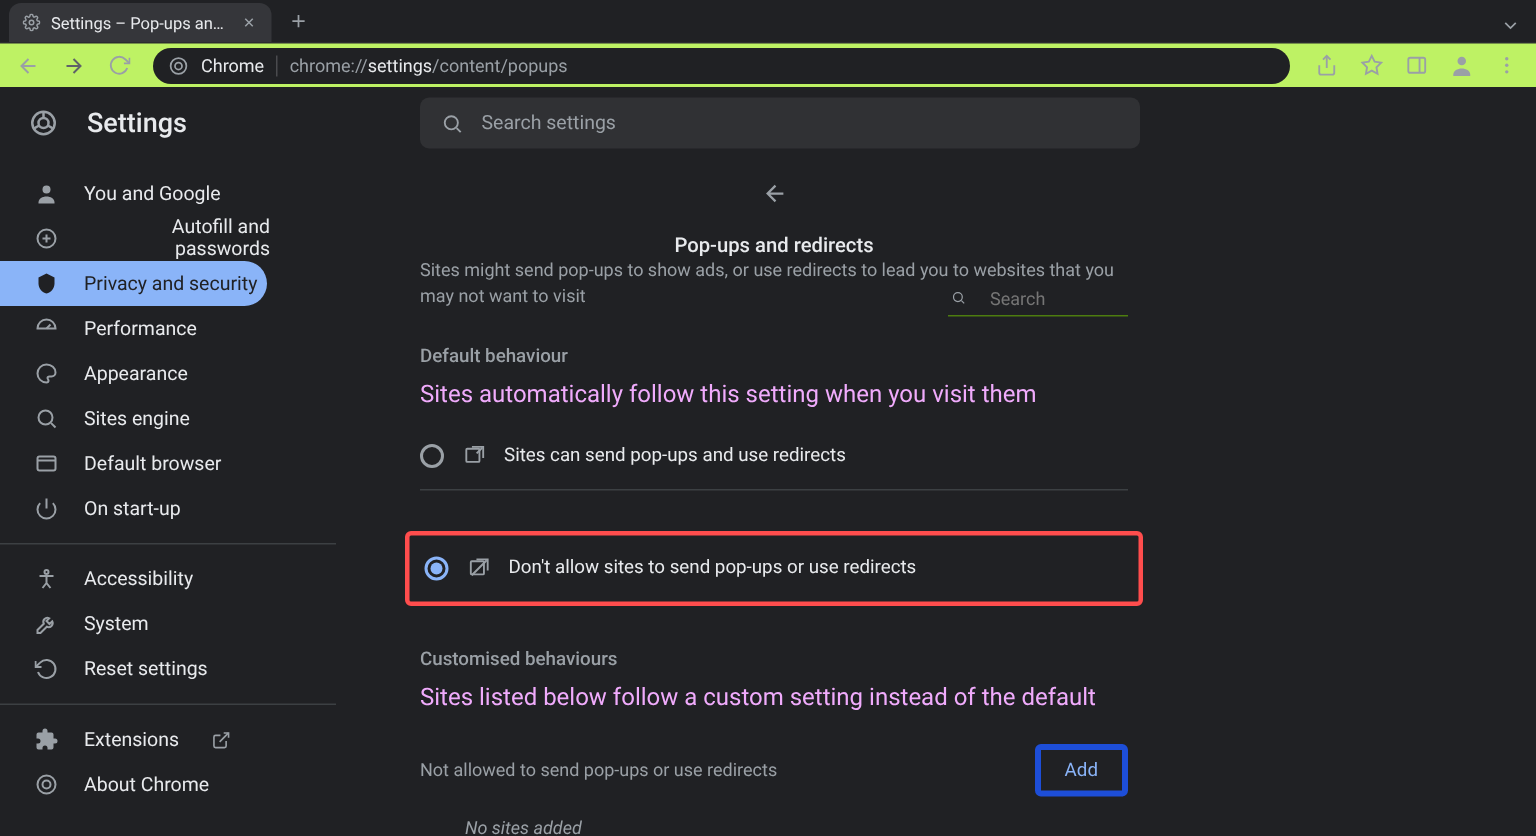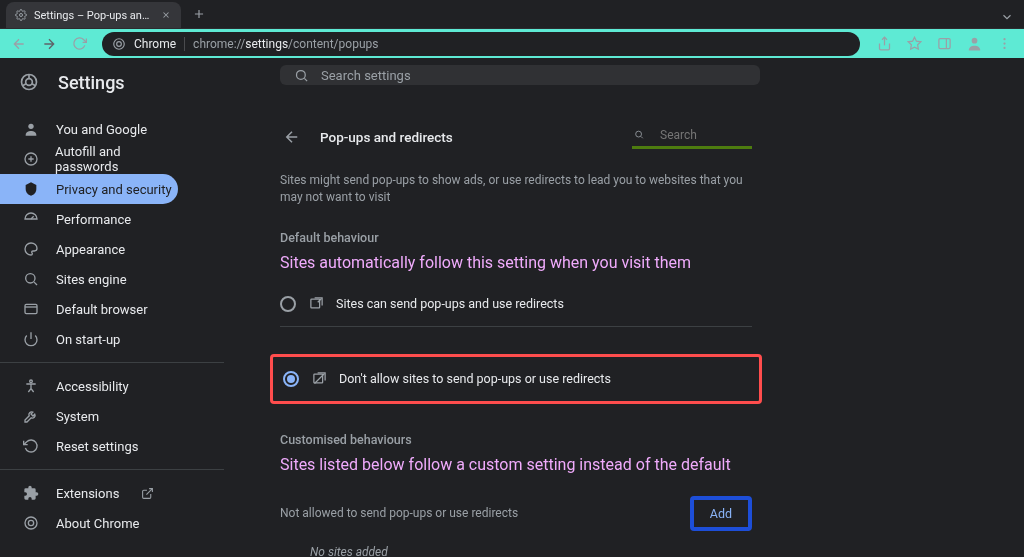--- a/index.html
+++ b/index.html
@@ -8,54 +8,54 @@
 
 .tab-strip { height: 28px; background: #202124; display: flex; align-items: flex-end; padding-left: 6px; }
 .tab { height: 26px; width: 175px; background: #35363a; border-radius: 8px 8px 0 0; display: flex; align-items: center; padding: 0 8px; font-size: 11px; color: #e8eaed; gap: 6px; }
 .tab .favicon { width: 14px; height: 14px; display:flex; align-items:center; justify-content:center; color:#9aa0a6; }
 .tab .title { flex: 1; white-space: nowrap; overflow: hidden; text-overflow: ellipsis; }
 .tab .close { width: 14px; height: 14px; display:flex; align-items:center; justify-content:center; color:#9aa0a6; cursor:pointer; }
 .new-tab { width: 24px; height: 24px; display:flex; align-items:center; justify-content:center; color:#9aa0a6; margin:0 6px 2px 6px; cursor:pointer;}
 .caret-down { margin-left:auto; margin-right:10px; color:#9aa0a6; cursor:pointer; display:flex; align-items:center; margin-bottom:4px;}
 
 
-.toolbar { height: 30px; background: #5eead4; display: flex; align-items: center; padding: 0 6px; gap: 4px; border-top:1px solid #2b2c2f;}
+.toolbar { height: 30px; background: #bef264; display: flex; align-items: center; padding: 0 6px; gap: 4px; border-top:1px solid #2b2c2f;}
 .nav-btn { width: 26px; height: 26px; display:flex; align-items:center; justify-content:center; color:#9aa0a6; border-radius:50%; cursor:pointer;}
 .nav-btn.dim { color:#5f6368; }
 .omnibox { flex: 1; height: 24px; background: #202124; border-radius: 14px; display:flex; align-items:center; padding: 0 10px; font-size: 12px; color:#9aa0a6; gap:8px; margin: 0 6px;}
 .omnibox .chrome-chip { color:#e8eaed; border-right:1px solid #4a4b4e; padding-right:8px;}
 .omnibox .url .dim { color:#9aa0a6; }
 .omnibox .url .bright { color:#e8eaed; }
 .tool-right { display:flex; align-items:center; gap:2px; margin-left:auto;}
 .tool-right .nav-btn { width:28px;}
 
 
 .page { position:absolute; top:58px; left:0; right:0; bottom:0; background:#202124; display:flex; flex-direction:column;}
 .settings-header { height:48px; display:flex; align-items:center; padding: 0 18px; gap:18px;}
 .chrome-logo { width:22px; height:22px; display:flex; align-items:center; justify-content:center; color:#9aa0a6;}
 .settings-title { font-size:18px; font-weight:500;}
-.search-settings { margin-left: auto; margin-right: auto; width: 480px; height:20px; background:#303134; border-radius:6px; display:flex; align-items:center; padding:0 14px; gap:12px; color:#9aa0a6; font-size:13px; position:absolute; left:280px; top:7px;}
+.search-settings { margin-left: auto; margin-right: auto; width: 480px; height:34px; background:#303134; border-radius:6px; display:flex; align-items:center; padding:0 14px; gap:12px; color:#9aa0a6; font-size:13px; position:absolute; left:280px; top:7px;}
 
 
 .body { flex:1; display:flex; overflow:hidden;}
-.sidebar { width: 240px; padding-top:8px; display:flex; flex-direction:column; font-size:13px; overflow-y:auto;}
+.sidebar { width: 240px; padding-top:8px; display:flex; flex-direction:column; font-size:13px; overflow-y:auto;text-align:right;}
 .side-item { height:30px; display:flex; align-items:center; gap:16px; padding-left:22px; color:#e8eaed; border-radius: 0 16px 16px 0; margin-right:60px; cursor:pointer;}
 .side-item .ic { width:18px; height:18px; display:flex; align-items:center; justify-content:center; color:#9aa0a6;}
 .side-item.active { background:#8ab4f8; color:#202124; margin-right:62px;}
 .side-item.active .ic { color:#202124;}
 .side-divider { height:1px; background:#3c4043; margin:8px 16px 8px 0;}
 .side-item .ext-ic { margin-left:6px; color:#9aa0a6;}
 
 
 .content-wrap { flex:1; display:flex; justify-content:flex-start; overflow-y:auto;}
 .content { width:472px; padding: 14px 0 40px 0; margin-left:40px; position:relative;}
-.content-header { display:flex; align-items:center; gap:18px; height:34px;}
+.content-header { display:flex; align-items:center; gap:18px; height:34px;flex-direction:column;}
 .back-arrow { width:20px; height:20px; display:flex; align-items:center; justify-content:center; color:#9aa0a6; cursor:pointer; margin-left:2px;}
 .content-title { font-size:13.5px; font-weight:500;}
-.content-search { margin-left:auto; display:flex; align-items:flex-start; gap:16px; border-bottom:3px solid #4d7c0f; padding:2px 4px 4px 2px; width:120px;}
+.content-search { margin-left:auto; display:flex; align-items:flex-start; gap:16px; border-bottom:1px solid #4d7c0f; padding:2px 4px 4px 2px; width:120px;}
 .content-search input { background:transparent; border:none; outline:none; color:#e8eaed; font-size:12px; width:100%;}
 .desc { font-size:12px; color:#9aa0a6; margin-top:18px; line-height:1.4;}
 
 .section-label { font-size:12.5px; color:#9aa0a6; margin-top:24px; font-weight:500;}
 .section-sub { font-size:16px; color:#f0abfc; margin-top:8px;}
 
 .radio-row { display:flex; align-items:center; gap:12px; height:44px; font-size:12.5px; cursor:pointer;}
 .radio-row .rad { width:16px; height:16px; border:2px solid #9aa0a6; border-radius:50%; display:flex; align-items:center; justify-content:center; flex:none;}
 .radio-row.selected .rad { border-color:#8ab4f8;}
 .radio-row.selected .rad::after { content:""; width:8px; height:8px; background:#8ab4f8; border-radius:50%;}

